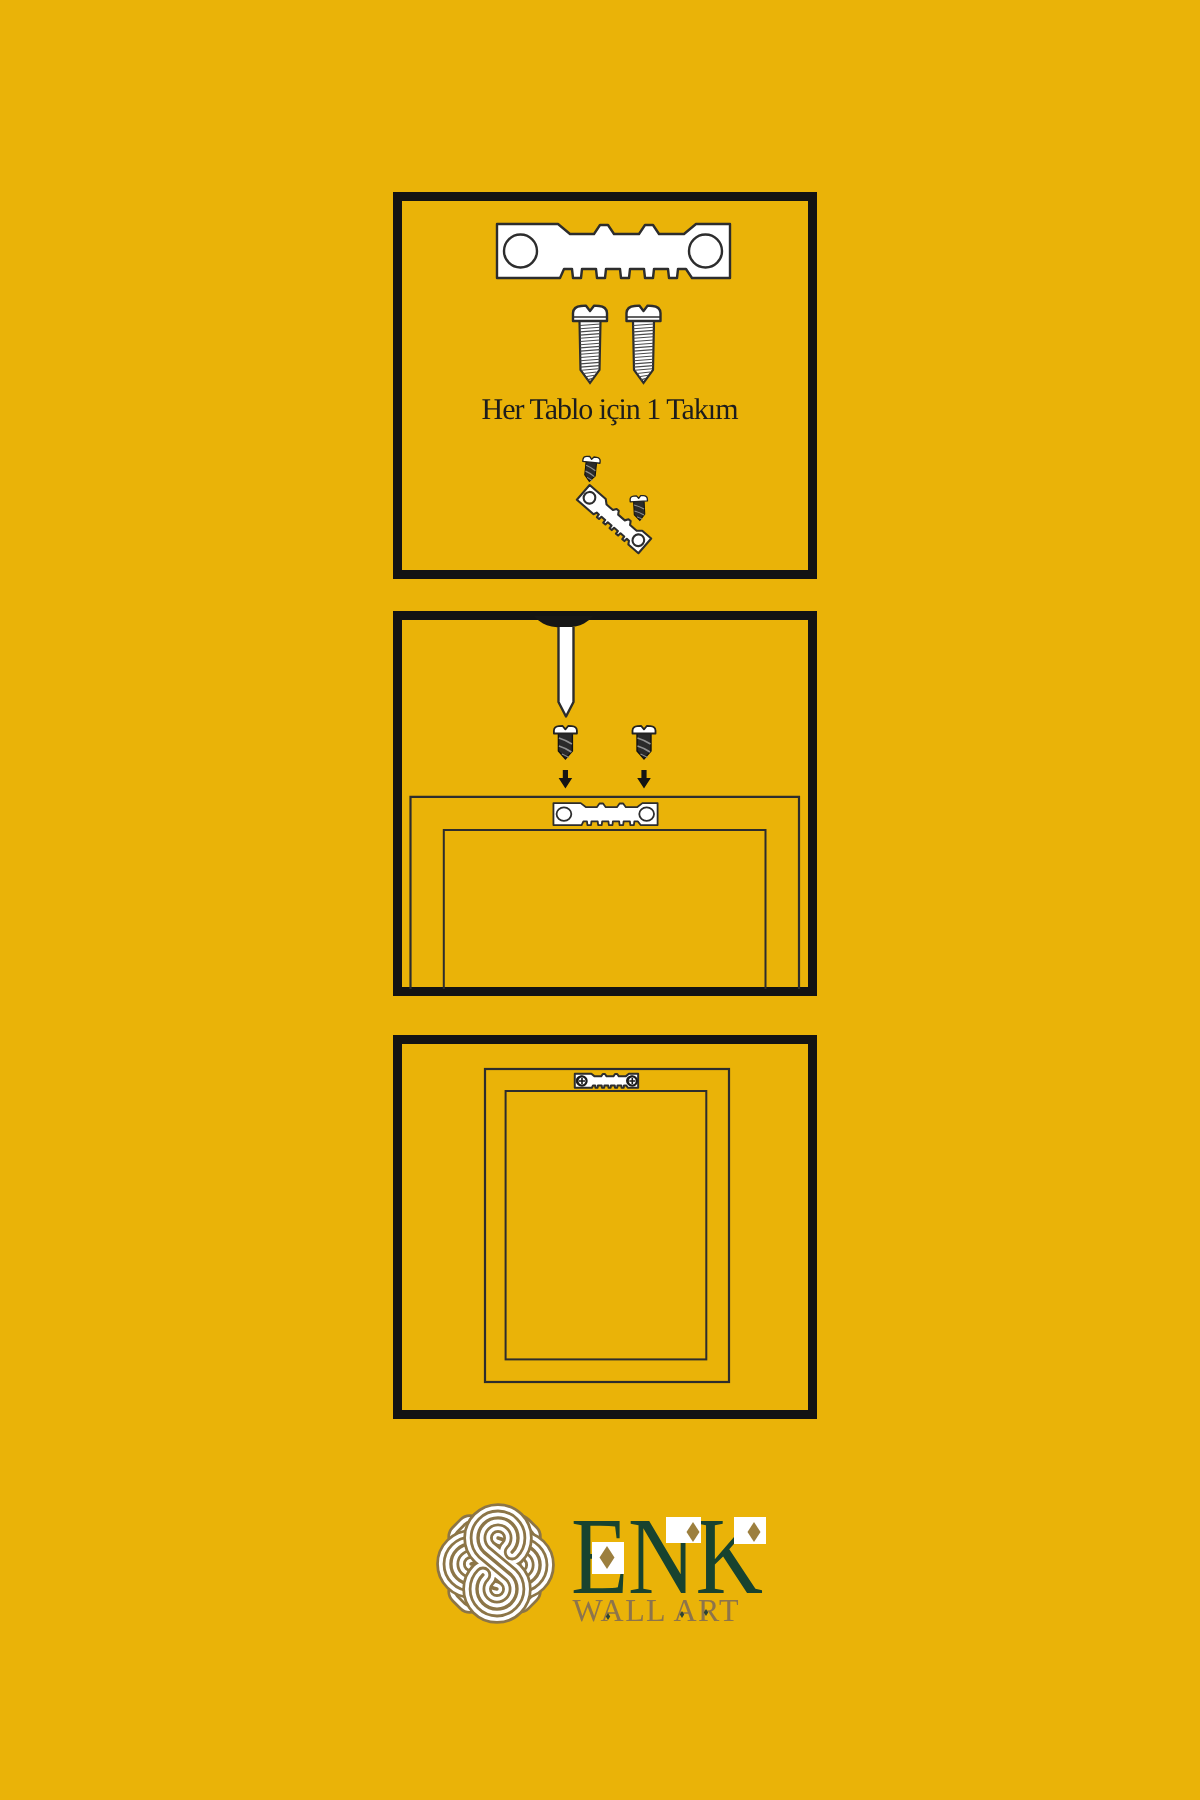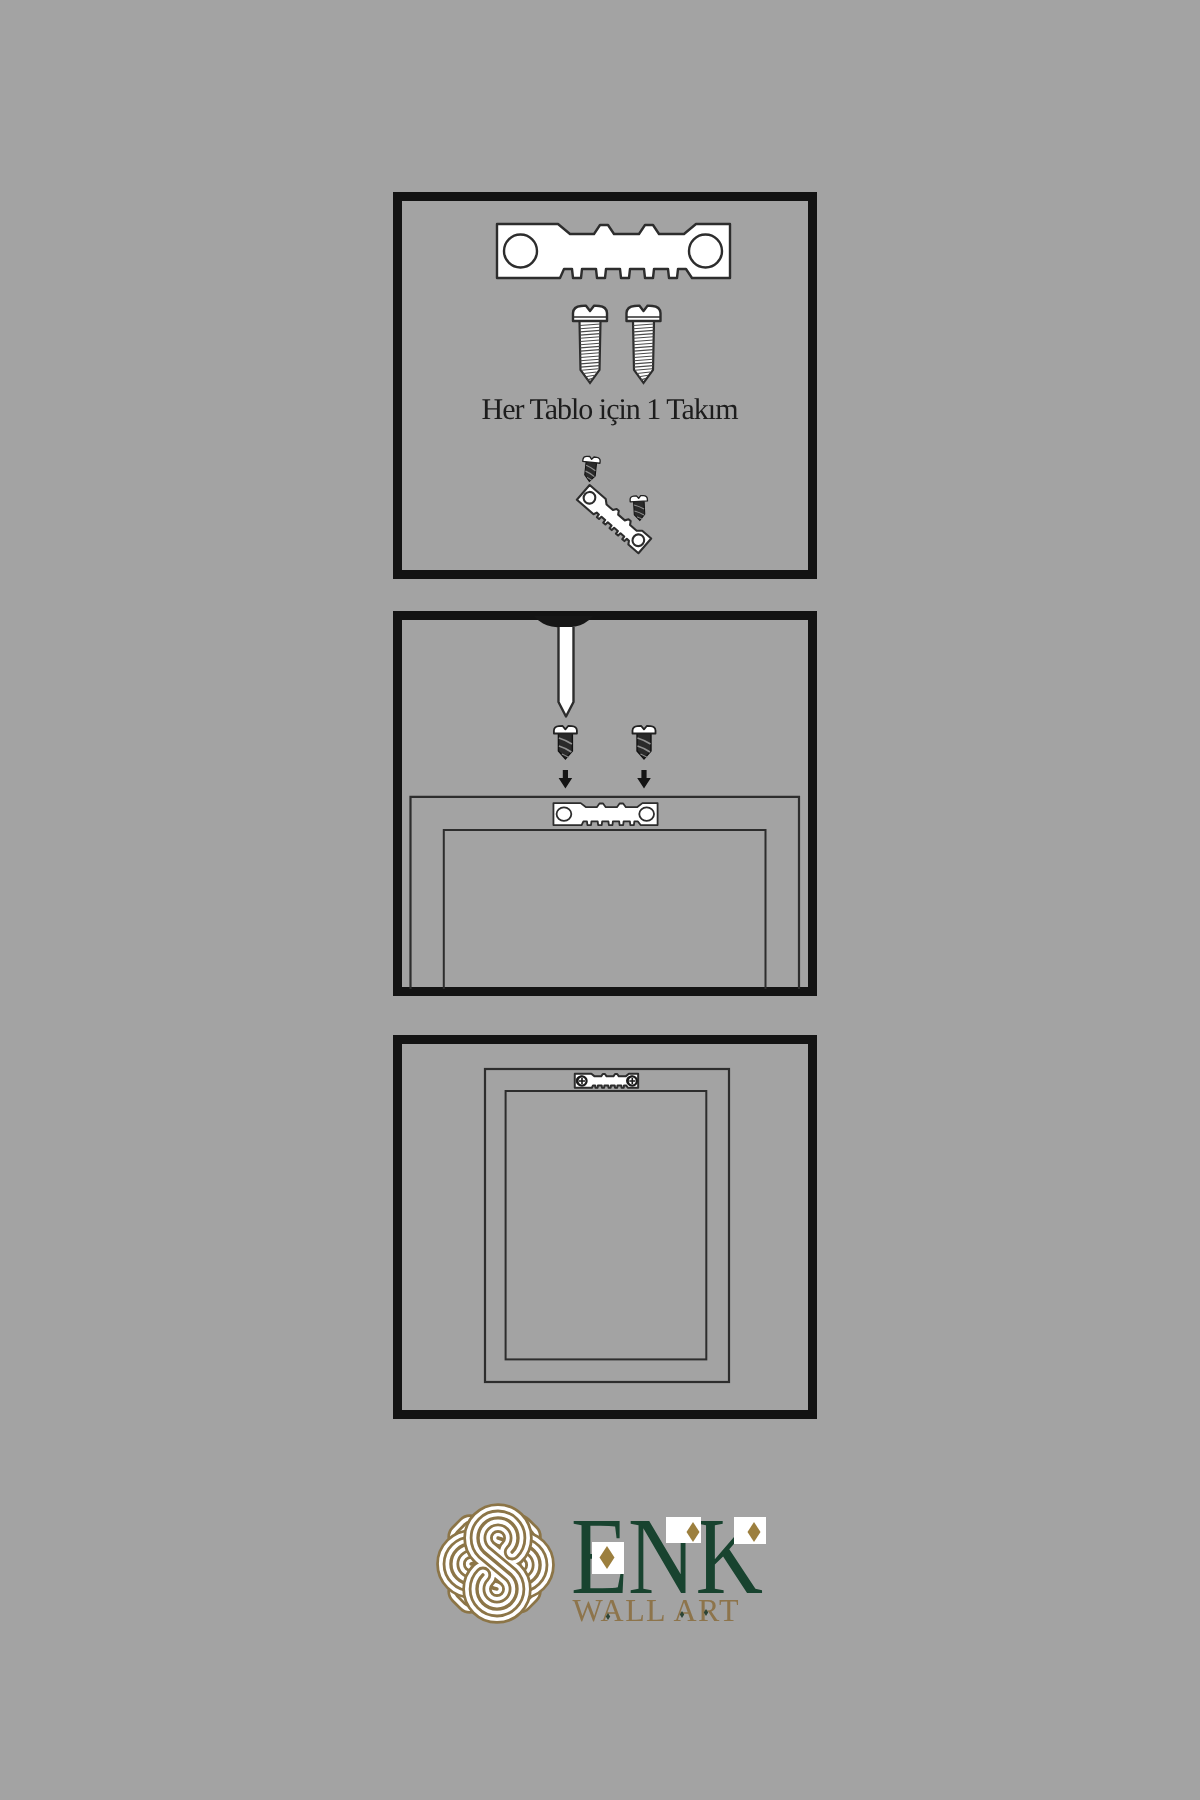--- a/index.html
+++ b/index.html
@@ -1,16 +1,16 @@
 <!DOCTYPE html>
 <html><head>
 <meta charset="utf-8">
 <style>
 html,body{margin:0;padding:0;background:#ffffff;width:1200px;height:1800px;overflow:hidden}
-#page{position:relative;width:1200px;height:1800px;background:#a3a3a3}
+#page{position:relative;width:1200px;height:1800px;background:#eab308}
 svg{display:block}
 text{text-rendering:geometricPrecision}
 </style>
 </head>
 <body>
 <div id="page">
 <svg width="1200" height="1800" viewBox="0 0 1200 1800">
 <defs>
 
 <g id="plate">

